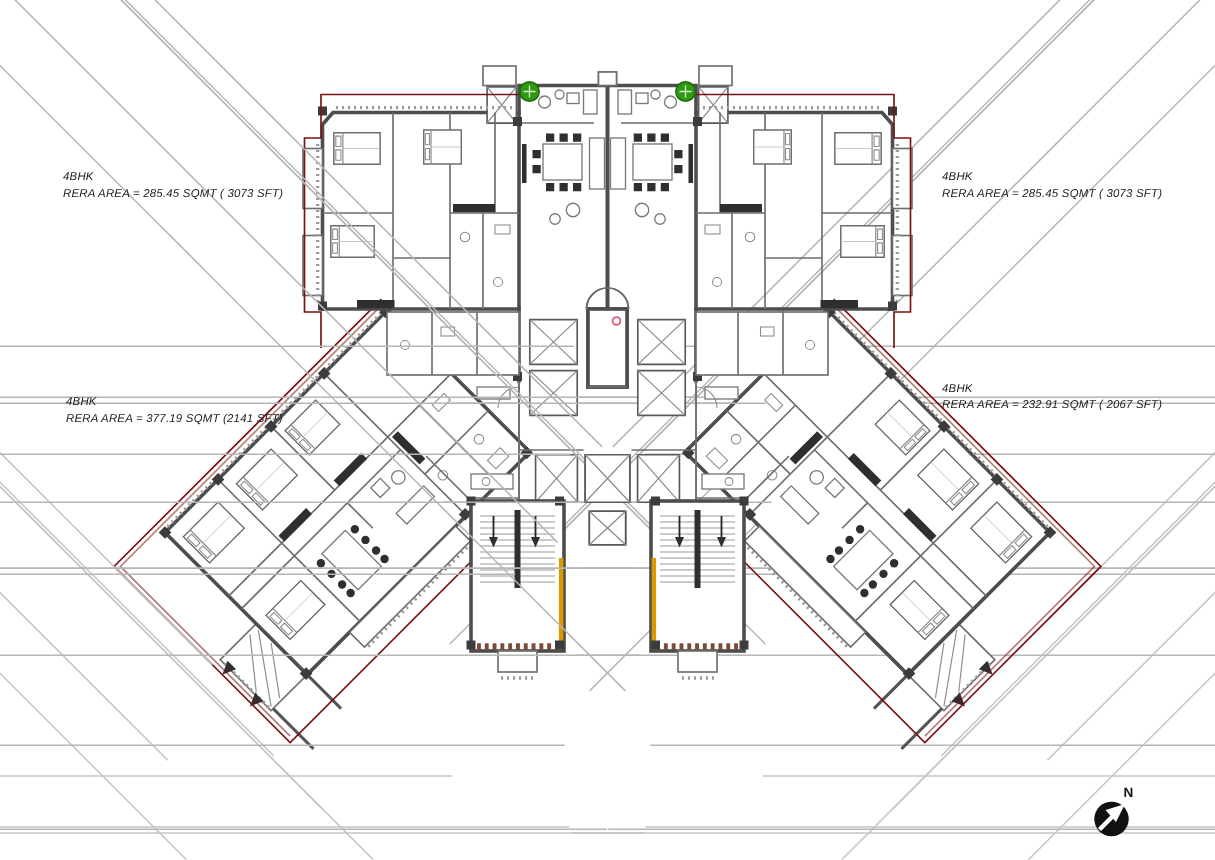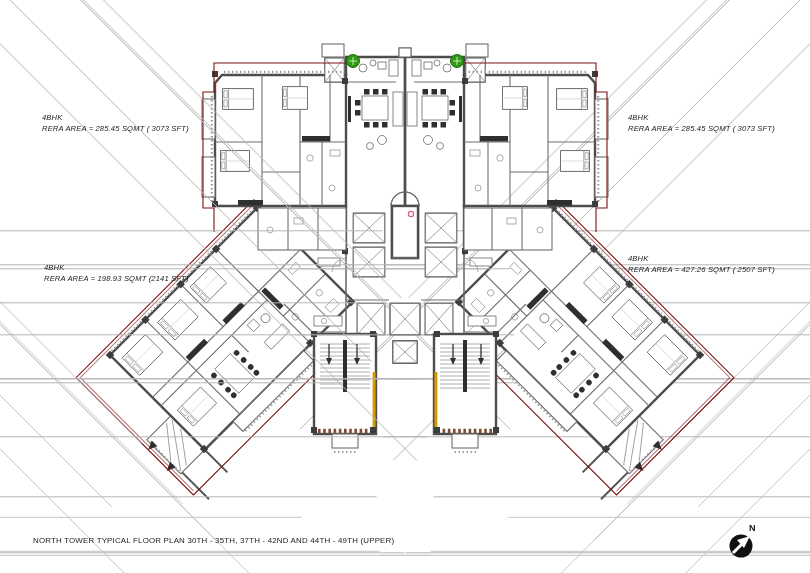--- a/index.html
+++ b/index.html
@@ -271,23 +271,22 @@
     <div>RERA AREA = 285.45 SQMT ( 3073 SFT)</div>
   </div>
 
   <div class="unit-label" style="left:628px;top:112px">
     <div>4BHK</div>
     <div>RERA AREA = 285.45 SQMT ( 3073 SFT)</div>
   </div>
 
   <div class="unit-label" style="left:44px;top:262px">
     <div>4BHK</div>
-    <div>RERA AREA = 198.93 SQMT (2141 SFT)</div>
+    <div>RERA AREA = 377.19 SQMT (2141 SFT)</div>
   </div>
 
   <div class="unit-label" style="left:628px;top:253px">
     <div>4BHK</div>
-    <div>RERA AREA = 427.26 SQMT ( 2507 SFT)</div>
+    <div>RERA AREA = 232.91 SQMT ( 2067 SFT)</div>
   </div>
 
   
-  <div class="plan-title">NORTH TOWER TYPICAL FLOOR PLAN 30TH - 35TH, 37TH - 42ND AND 44TH - 49TH (UPPER)</div>
 </div>
 
 </body></html>

